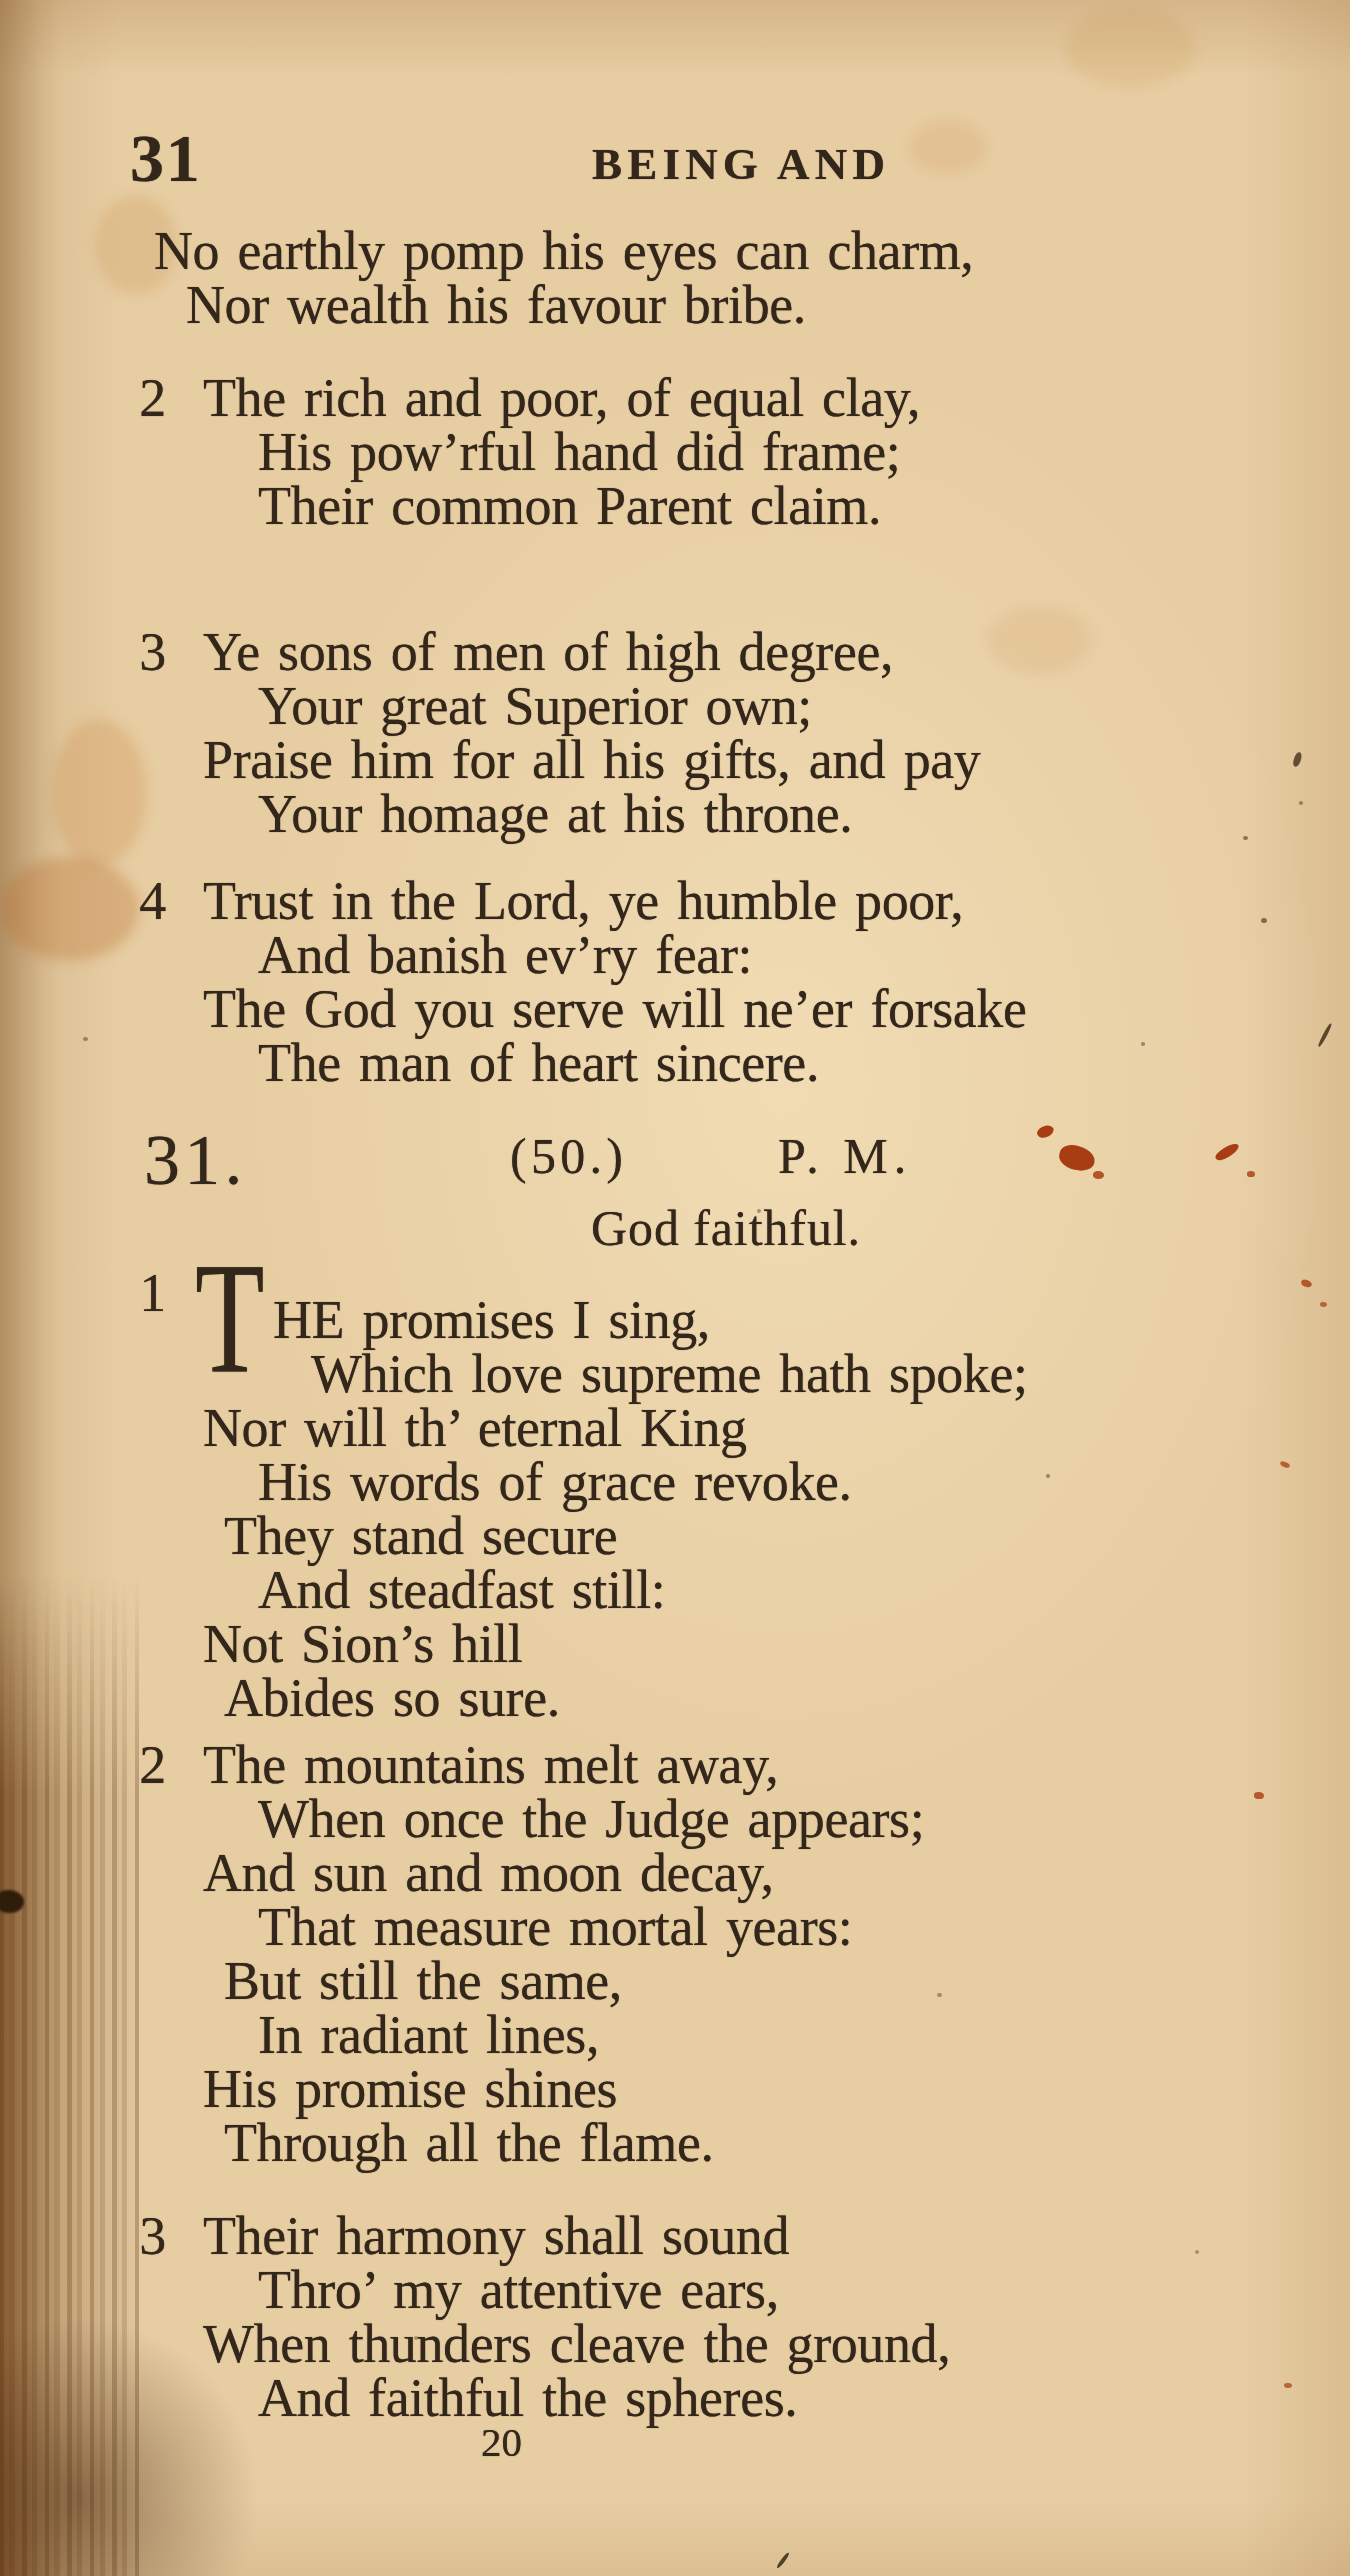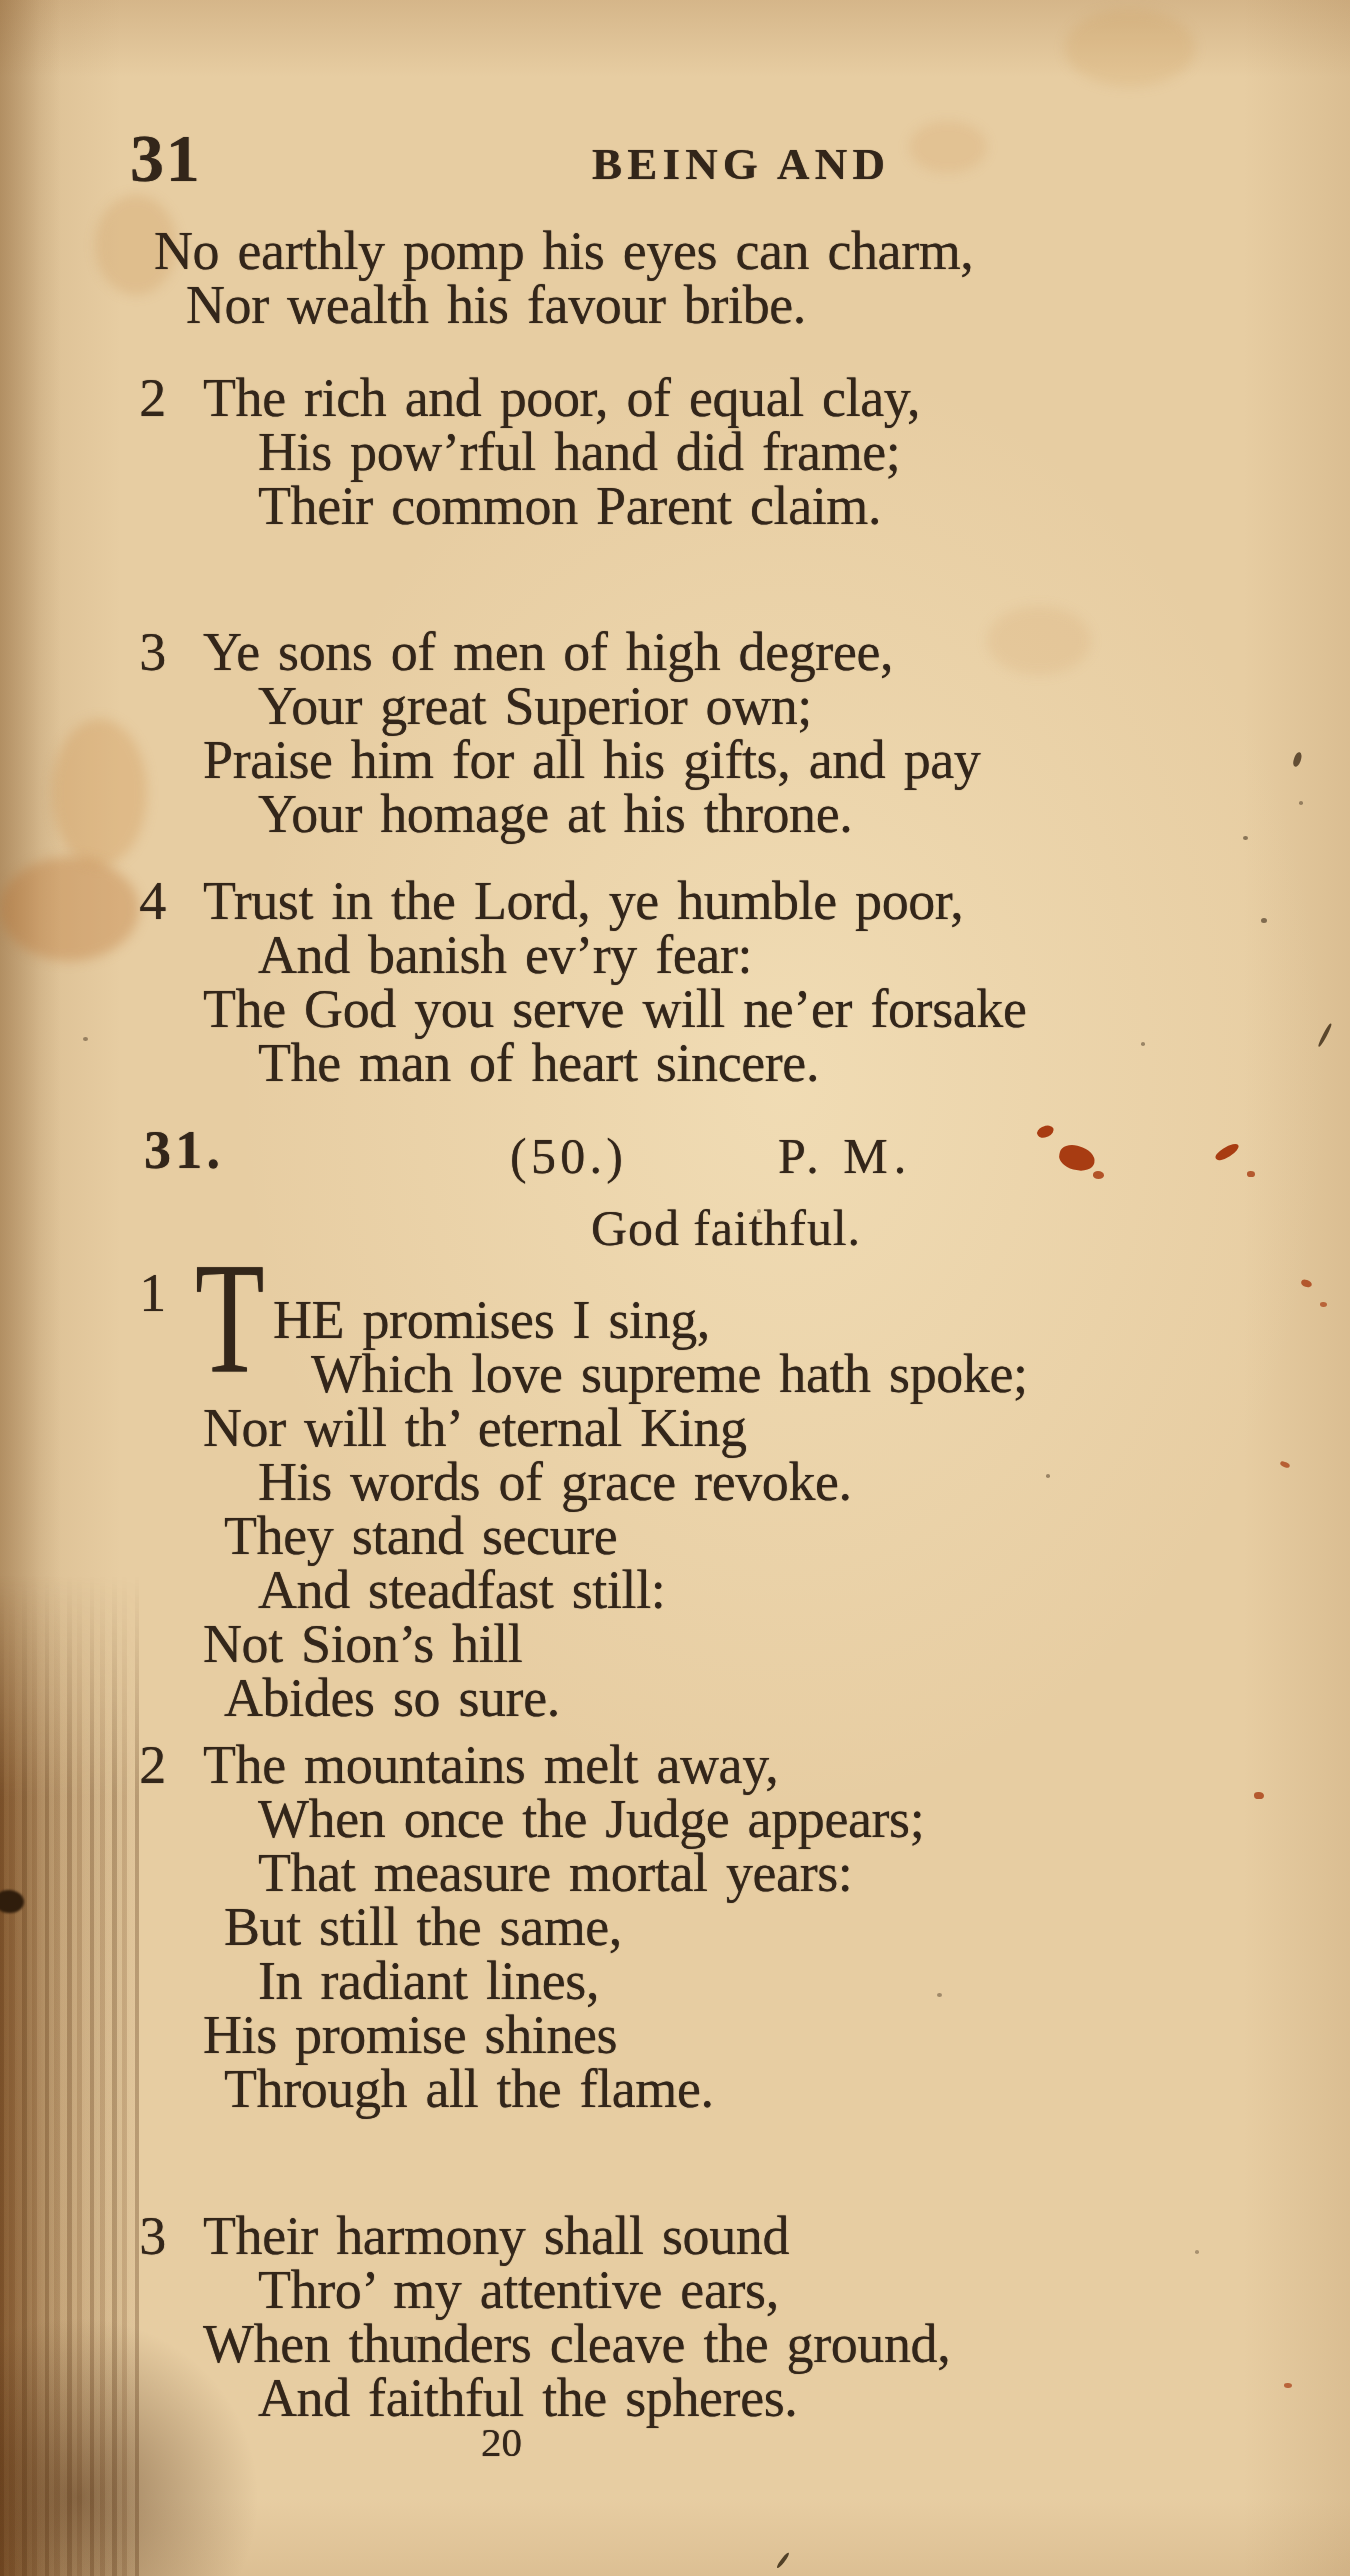--- a/index.html
+++ b/index.html
@@ -51,21 +51,21 @@
   .ind-s2{margin-left:83px;}
   .ind-d1{margin-left:132px;margin-top:27px;}
   .ind-d2{margin-left:170px;}
   .dropcap{
     position:absolute;left:54px;top:-26px;
     font-size:158px;line-height:158px;
     transform:scaleX(.72);transform-origin:left top;
   }
   .hymn-number{
     position:absolute;left:144px;top:1119px;
-    font-size:54px;font-weight:700;letter-spacing:4.3px;
+    font-size:72px;font-weight:400;letter-spacing:4.3px;
   }
   .tune-ref{ position:absolute;left:510px;top:1127px;font-size:50px;letter-spacing:4.3px; }
   .meter{ position:absolute;left:778px;top:1127px;font-size:50px;letter-spacing:6px; }
   .hymn-title{
     position:absolute;left:591px;top:1199px;
     font-size:50px;letter-spacing:0.9px;
   }
   .signature{ position:absolute;left:481px;top:2418px;font-size:41px; }
 
   
@@ -169,20 +169,21 @@
         <div class="pline ind-s1">His words of grace revoke.</div>
         <div class="pline ind-s2">They stand secure</div>
         <div class="pline ind-s1">And steadfast still:</div>
         <div class="pline ind-s0">Not Sion’s hill</div>
         <div class="pline ind-s2">Abides so sure.</div>
       </div>
       <div class="verse txt" style="top: 1738px;">
         <span class="vnum">2</span>
         <div class="pline ind-s0">The mountains melt away,</div>
         <div class="pline ind-s1">When once the Judge appears;</div>
+        <div class="pline ind-s0">And sun and moon decay,</div>
         <div class="pline ind-s1">That measure mortal years:</div>
         <div class="pline ind-s2">But still the same,</div>
         <div class="pline ind-s1">In radiant lines,</div>
         <div class="pline ind-s0">His promise shines</div>
         <div class="pline ind-s2">Through all the flame.</div>
       </div>
       <div class="verse txt" style="top: 2209px;">
         <span class="vnum">3</span>
         <div class="pline ind-s0">Their harmony shall sound</div>
         <div class="pline ind-s1">Thro’ my attentive ears,</div>

